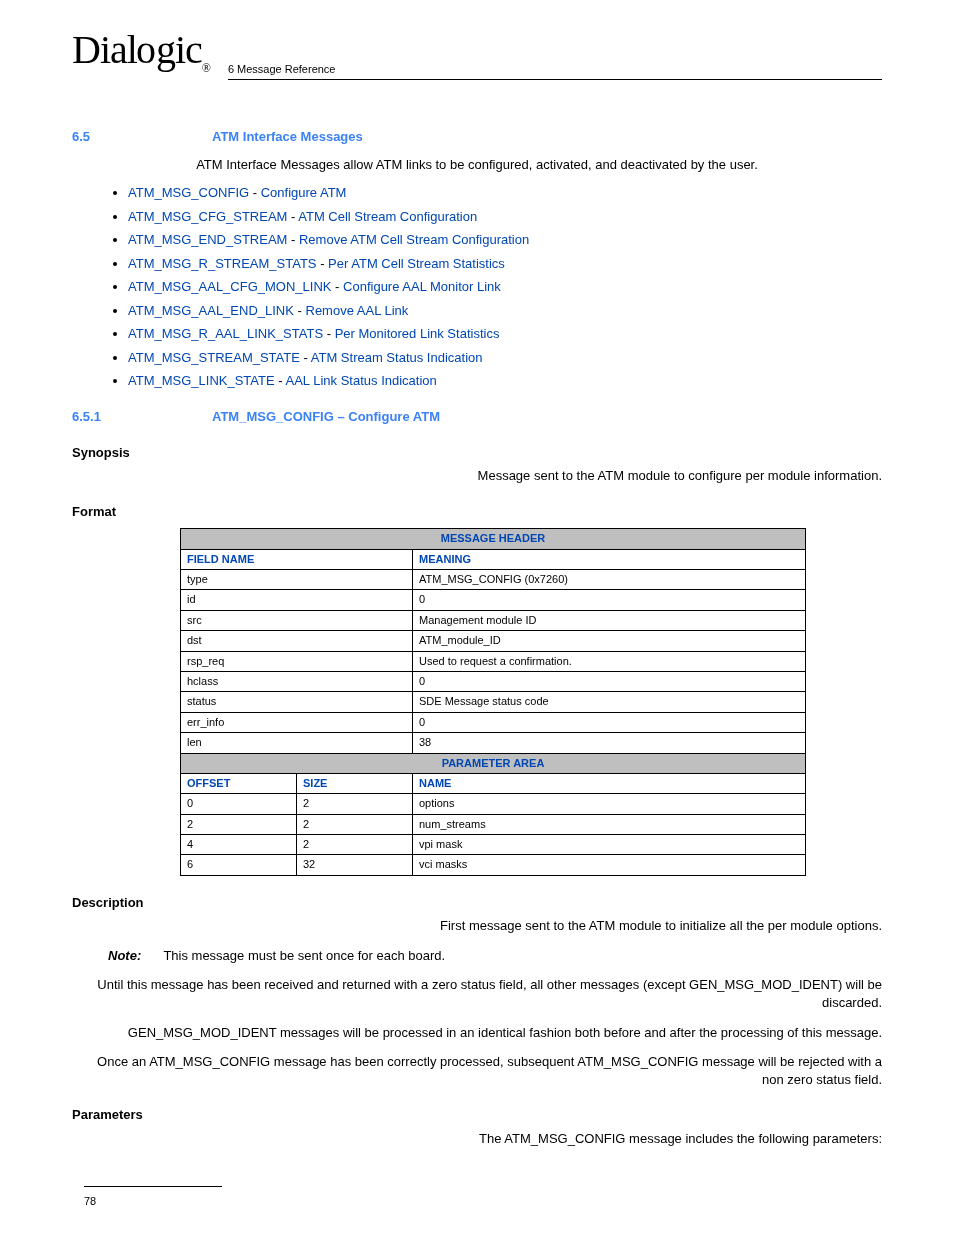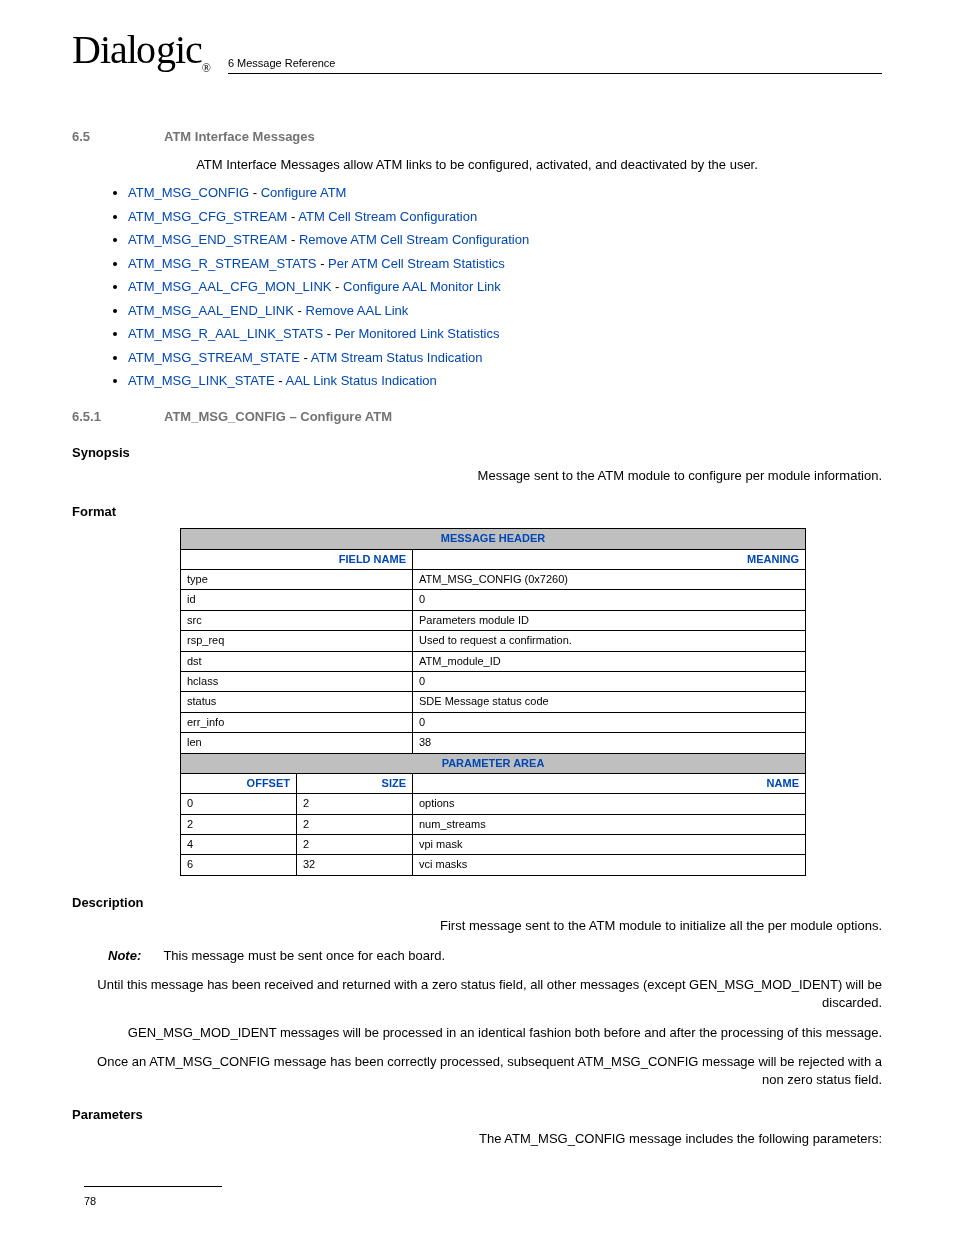--- a/index.html
+++ b/index.html
@@ -31,33 +31,33 @@
   }
   .logo .reg {
     font-size: 12px;
     vertical-align: sub;
   }
   .chapter-line {
     flex: 1;
     font-size: 11px;
     border-bottom: 1px solid #000;
     padding-bottom: 4px;
-    margin-bottom: 6px;
   }
   .content {
     margin-top: 48px;
     font-size: 13px;
     line-height: 1.35;
   }
   .sec-row {
     display: flex;
-    color: #737373;
+    color: #3b82f6;
     font-weight: bold;
     font-size: 13px;
     margin: 6px 0 10px 0;
+    gap: 48px;
   }
   .sec-no { width: 92px; }
   .intro { margin: 0 0 10px 0; text-align: center; }
   ul.links {
     margin: 4px 0 18px 0;
     padding-left: 56px;
   }
   ul.links li {
     margin: 5px 0;
     font-size: 13px;
@@ -96,21 +96,21 @@
   }
   table.msg .hdr {
     background: #bfbfbf;
     color: #0047b3;
     font-weight: bold;
     text-align: center;
   }
   table.msg .colh {
     color: #0047b3;
     font-weight: bold;
-    text-align: right;
+    text-align: left;
     background: #fff;
   }
   .footer {
     position: absolute;
     bottom: 26px;
     left: 72px;
     right: 72px;
     margin-left: 12px;
   }
   .footer-line {
@@ -177,29 +177,29 @@
           <tr>
             <td colspan="2">type</td>
             <td>ATM_MSG_CONFIG (0x7260)</td>
           </tr>
           <tr>
             <td colspan="2">id</td>
             <td>0</td>
           </tr>
           <tr>
             <td colspan="2">src</td>
-            <td>Parameters module ID</td>
+            <td>Management module ID</td>
+          </tr>
+          <tr>
+            <td colspan="2">dst</td>
+            <td>ATM_module_ID</td>
           </tr>
           <tr>
             <td colspan="2">rsp_req</td>
             <td>Used to request a confirmation.</td>
-          </tr>
-          <tr>
-            <td colspan="2">dst</td>
-            <td>ATM_module_ID</td>
           </tr>
           <tr>
             <td colspan="2">hclass</td>
             <td>0</td>
           </tr>
           <tr>
             <td colspan="2">status</td>
             <td>SDE Message status code</td>
           </tr>
           <tr>

